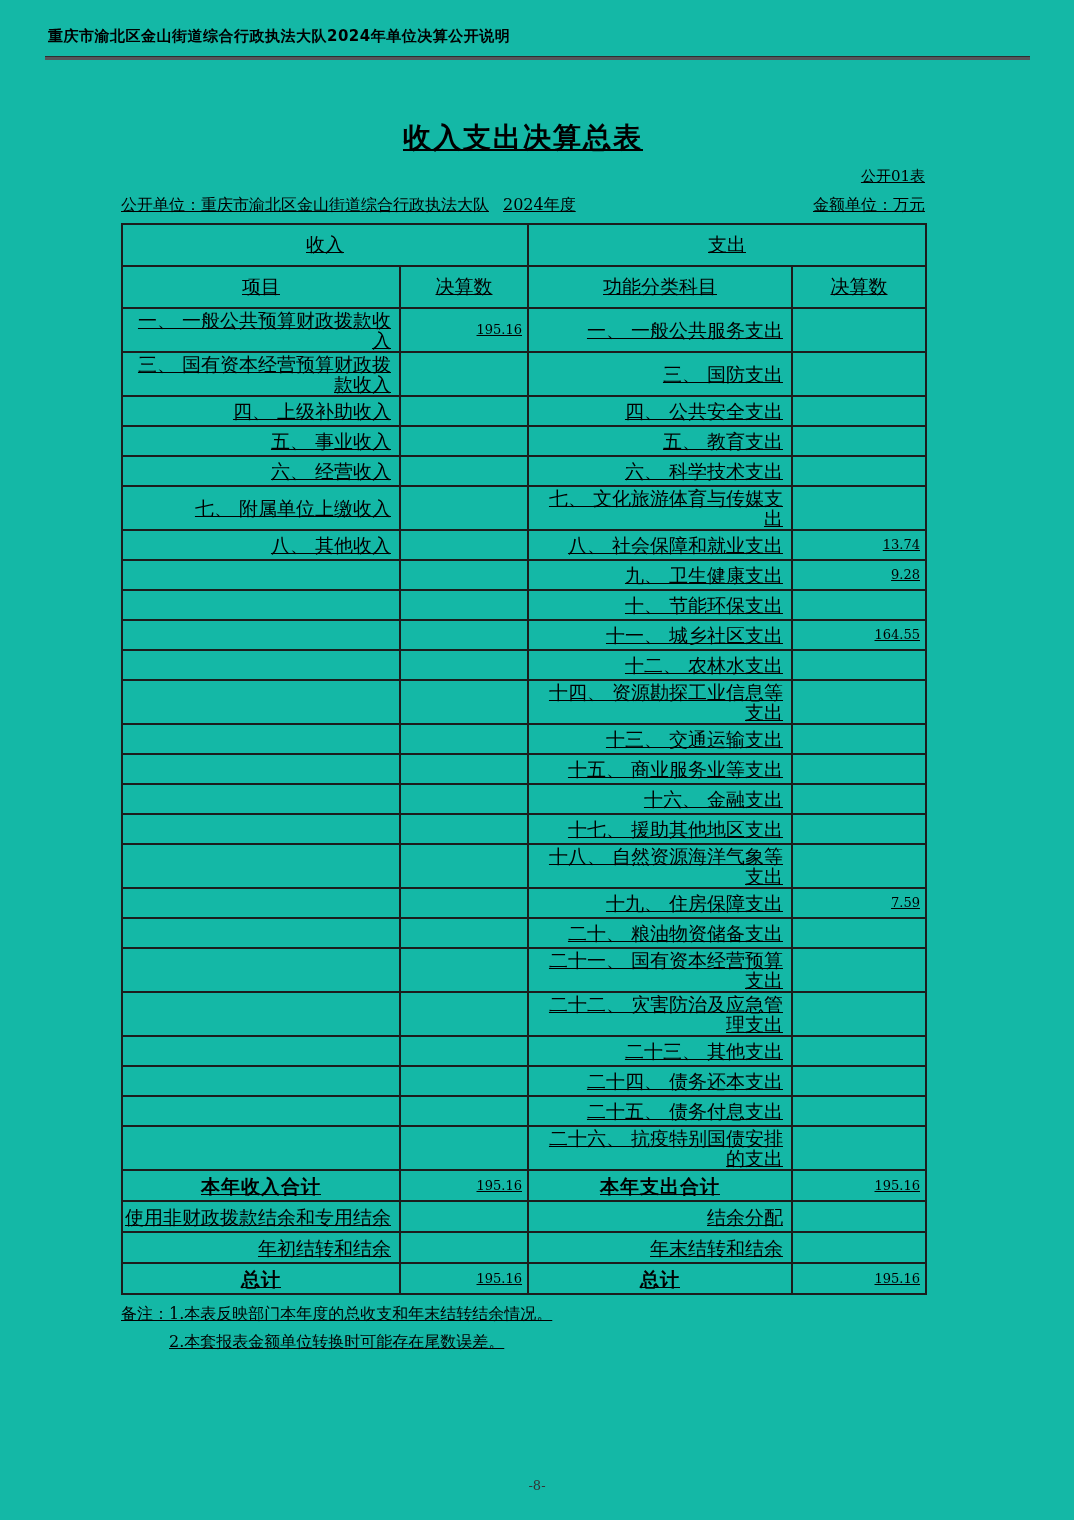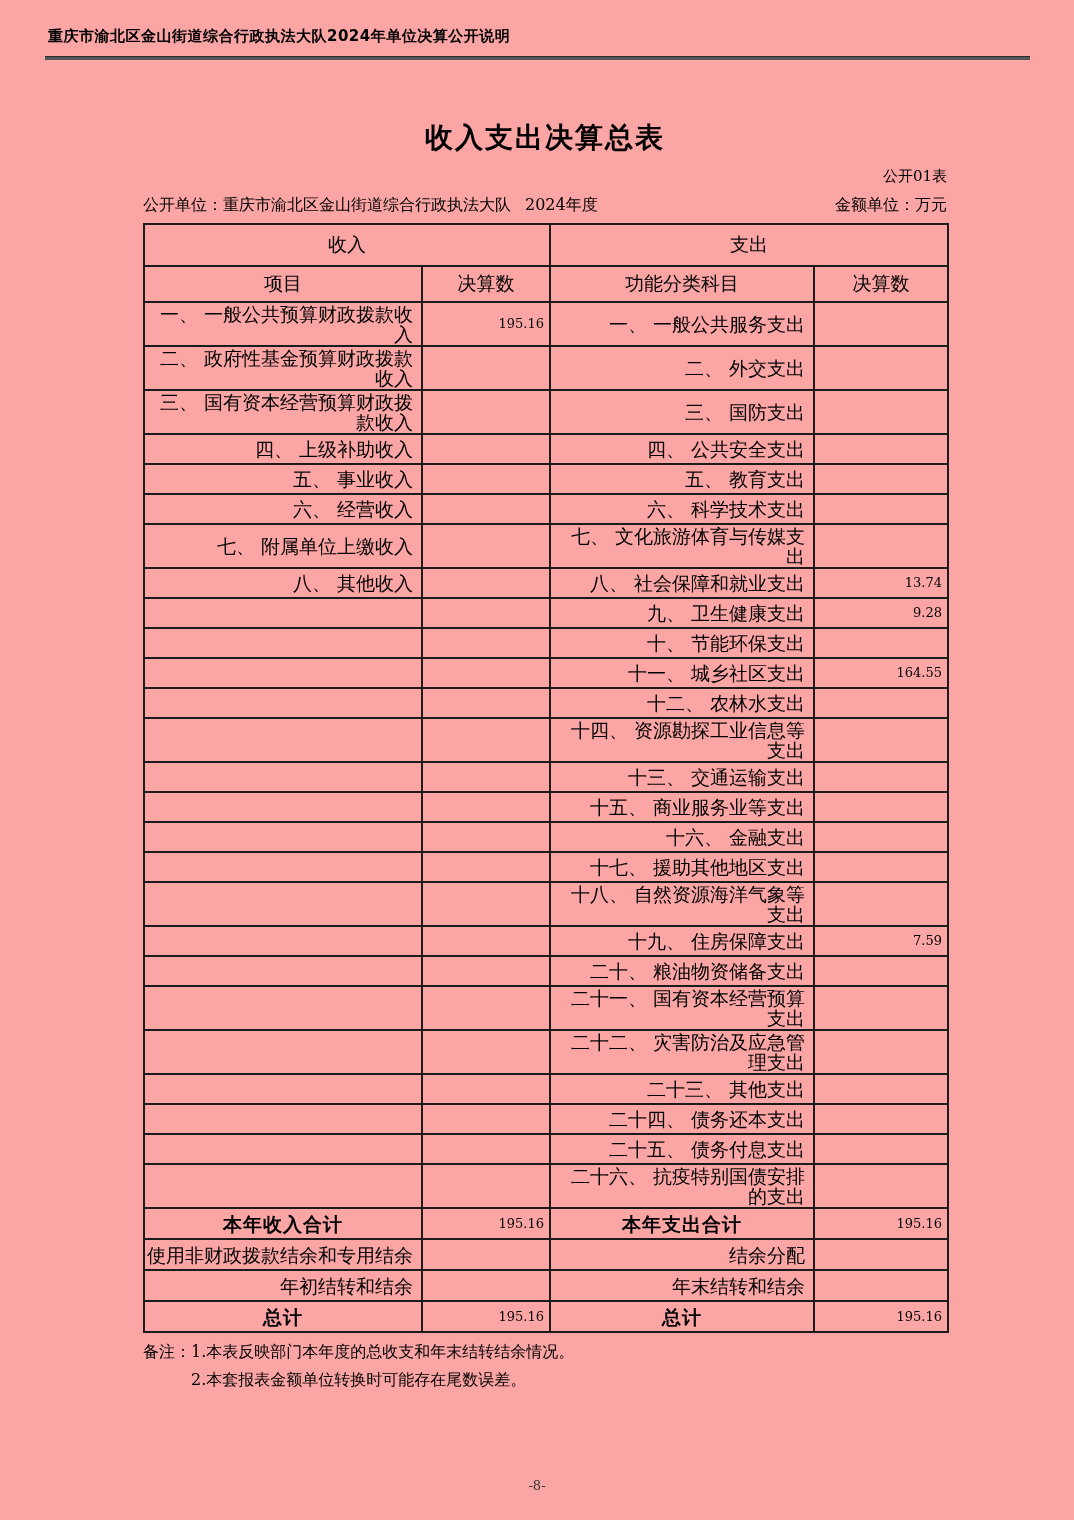--- a/index.html
+++ b/index.html
@@ -1,20 +1,20 @@
 <!DOCTYPE html>
 <html><head>
 <meta charset="utf-8">
 <style>
   html,body{margin:0;padding:0;background:#ffffff;}
   .page{
     position:relative;
     width:1074px;
     height:1520px;
-    background:#fca5a5;
+    background:#14b8a6;
     color:#000;
     font-family:"DejaVu Serif","Liberation Serif",serif;
     overflow:hidden;
   }
   .doc-header{
     position:absolute;
     left:48px;
     top:27px;
     font-size:15px;
     font-weight:bold;
@@ -26,23 +26,24 @@
     position:absolute;
     left:45px;
     top:56px;
     width:985px;
     height:3px;
     background:#54565a;
     border-top:1px solid #2e2f31;
   }
   .content{
     position:absolute;
-    left:143px;
+    left:121px;
     top:120px;
     width:804px;
+    text-decoration:underline;
   }
   .title{
     text-align:center;
     font-size:28px;
     line-height:36px;
     font-weight:bold;
     font-family:"DejaVu Sans","Liberation Sans",sans-serif;
     letter-spacing:2px;
   }
   .table-no{
@@ -70,21 +71,21 @@
     border:2px solid #1c1c1c;
     vertical-align:middle;
     word-break:break-all;
     overflow:hidden;
   }
   col.c-item1{width:278px;}
   col.c-val1{width:128px;}
   col.c-item2{width:264px;}
   col.c-val2{width:134px;}
   tr.h1{height:42px;border-radius:9px;}
-  tr.h2{height:36px;}
+  tr.h2{height:42px;}
   table.main-table th{
     font-weight:normal;
     font-size:19px;
     text-align:center;
     padding:1px 2px;
   }
   tbody tr{height:30px;}
   tbody tr.summary{height:31px;margin-top:44px;}
   td.item{
     font-size:19px;
@@ -160,26 +161,20 @@
         </tr>
       </thead>
       <tbody>
           <tr>
             <td class="item">一、 一般公共预算财政拨款收入</td>
             <td class="val">195.16</td>
             <td class="item">一、 一般公共服务支出</td>
             <td class="val"></td>
           </tr>
           <tr>
-            <td class="item">二、 政府性基金预算财政拨款收入</td>
-            <td class="val"></td>
-            <td class="item">二、 外交支出</td>
-            <td class="val"></td>
-          </tr>
-          <tr>
             <td class="item">三、 国有资本经营预算财政拨款收入</td>
             <td class="val"></td>
             <td class="item">三、 国防支出</td>
             <td class="val"></td>
           </tr>
           <tr>
             <td class="item">四、 上级补助收入</td>
             <td class="val"></td>
             <td class="item">四、 公共安全支出</td>
             <td class="val"></td>

